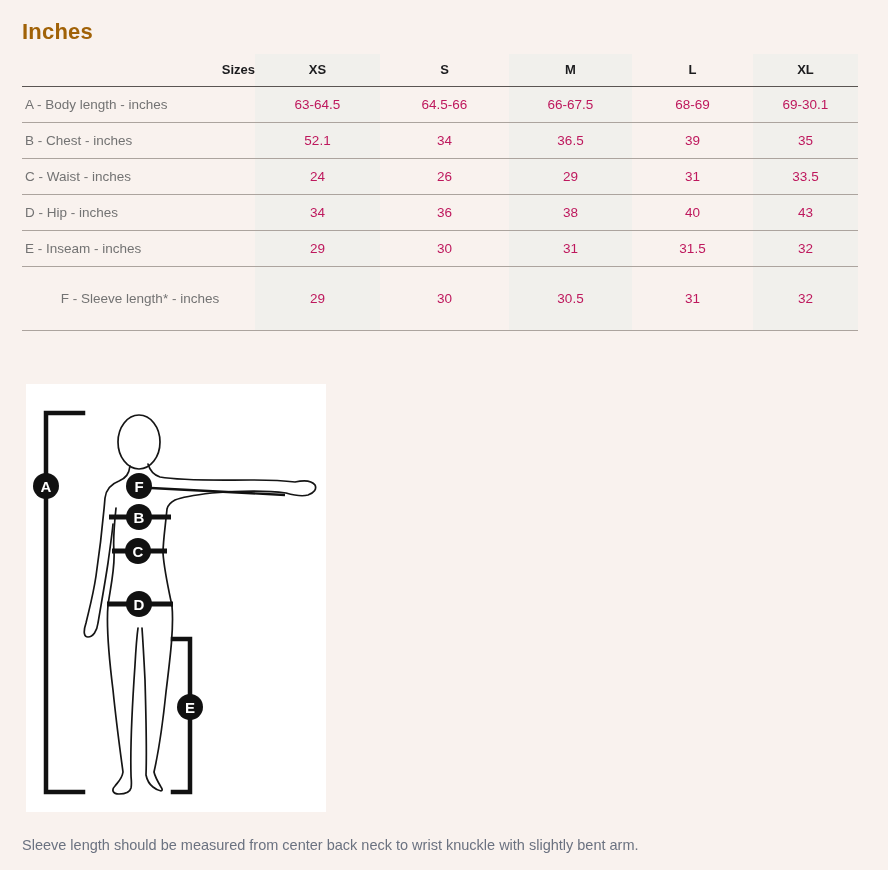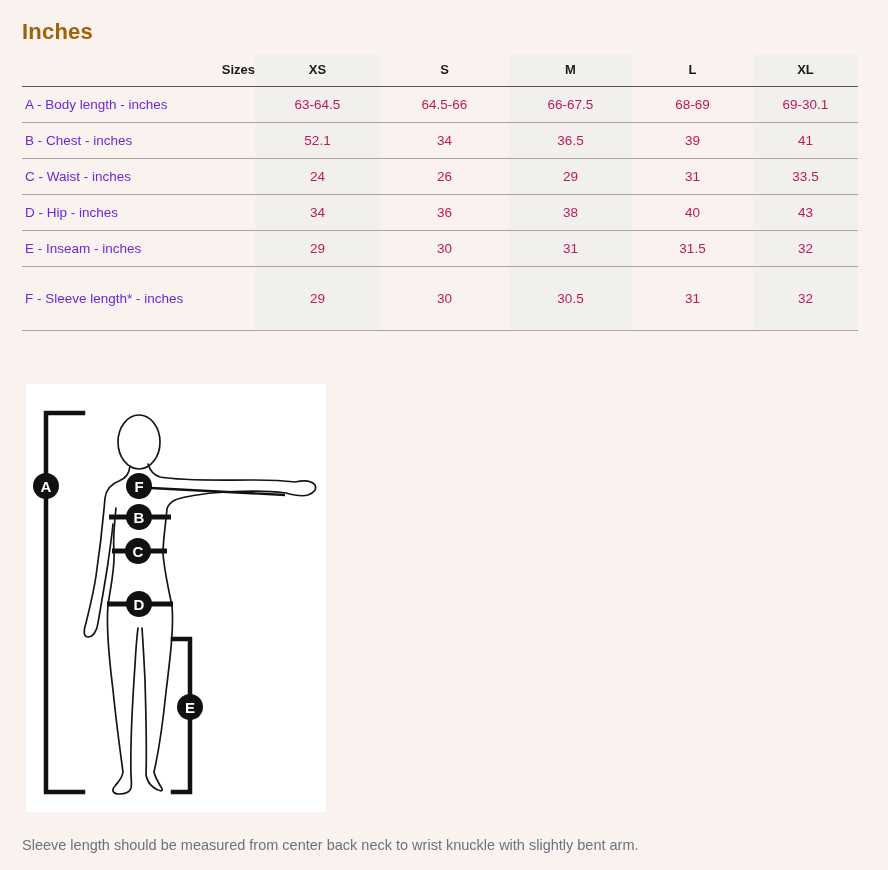--- a/index.html
+++ b/index.html
@@ -51,23 +51,23 @@
     font-size: 13.5px;
     color: #be185d;
     height: 36px;
     text-align: center;
     vertical-align: middle;
     border-bottom: 1px solid #aca49e;
   }
   table.size-chart td.row-label {
     text-align: left;
     padding-left: 3px;
-    color: #6d28d9;
-  }
-  table.size-chart tr.tall-row td { height: 64px; }
+    color: #737373;
+  }
+  table.size-chart tr.tall-row td { height: 64px; text-align: center; }
 
   .diagram-card {
     width: 300px;
     height: 428px;
     background: #ffffff;
     margin: 53px 0 0 26px;
   }
   .diagram-card svg { display: block; }
 
   .footnote {
@@ -111,21 +111,21 @@
         <td>66-67.5</td>
         <td>68-69</td>
         <td>69-30.1</td>
       </tr>
       <tr>
         <td class="row-label">B - Chest - inches</td>
         <td>52.1</td>
         <td>34</td>
         <td>36.5</td>
         <td>39</td>
-        <td>41</td>
+        <td>35</td>
       </tr>
       <tr>
         <td class="row-label">C - Waist - inches</td>
         <td>24</td>
         <td>26</td>
         <td>29</td>
         <td>31</td>
         <td>33.5</td>
       </tr>
       <tr>

